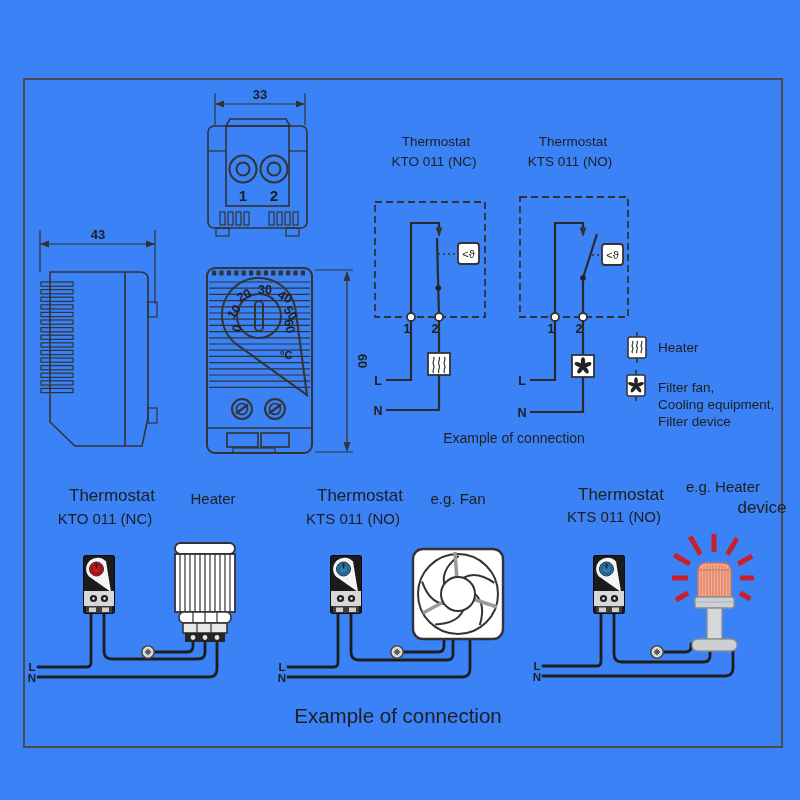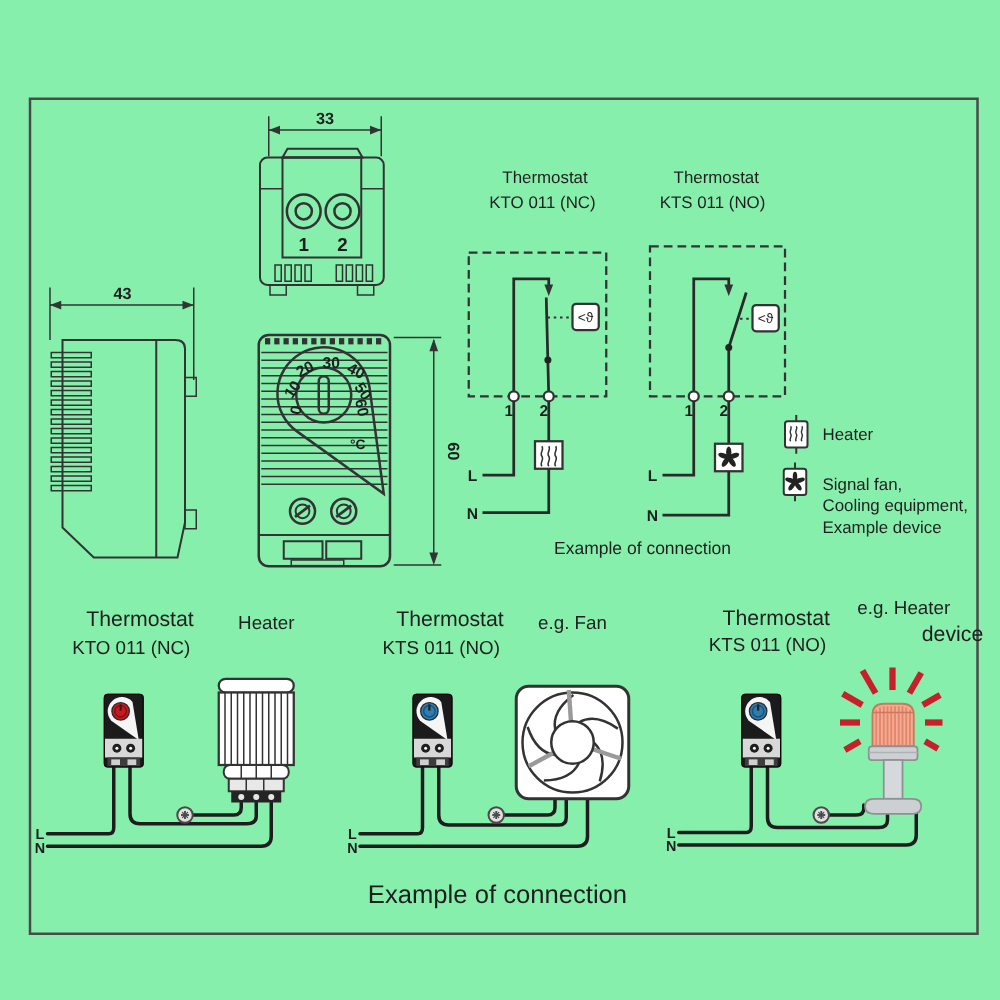--- a/index.html
+++ b/index.html
@@ -1,18 +1,18 @@
 <!DOCTYPE html>
 <html><head>
 <meta charset="utf-8">
 <style>
   *{margin:0;padding:0;box-sizing:border-box}
   html,body{width:800px;height:800px}
   body{background:#fff;font-family:"Liberation Sans",sans-serif;position:relative;overflow:hidden;color:#1e1e1e}
-  .stage{position:absolute;inset:0;background:#86efac}
+  .stage{position:absolute;inset:0;background:#3b82f6}
   .frame{position:absolute;left:23px;top:78px;width:760px;height:670px;border:2px solid #4a4a4a}
   .t{position:absolute;white-space:nowrap;color:#1e1e1e}
   .cx{transform:translateX(-50%)}
   .b{font-weight:normal}
   .f13{font-size:13.5px}
   .f14{font-size:14px}
   .f15{font-size:15px}
   .f17{font-size:17px}
   .f20{font-size:20.5px}
   svg{position:absolute;overflow:visible}
@@ -256,23 +256,23 @@
         <ellipse cx="12" cy="49.3" rx="1.8" ry="4" transform="rotate(72 12 53.5)"></ellipse>
         <ellipse cx="12" cy="49.3" rx="1.8" ry="4" transform="rotate(144 12 53.5)"></ellipse>
         <ellipse cx="12" cy="49.3" rx="1.8" ry="4" transform="rotate(216 12 53.5)"></ellipse>
         <ellipse cx="12" cy="49.3" rx="1.8" ry="4" transform="rotate(288 12 53.5)"></ellipse>
         <circle cx="12" cy="53.5" r="1.3"></circle>
       </g>
       <line class="ln" x1="12" y1="64" x2="12" y2="69"></line>
     </g>
   </svg>
   <div class="t f13" style="left:658px;top:340px">Heater</div>
-  <div class="t f13" style="left:658px;top:380px">Signal fan,</div>
+  <div class="t f13" style="left:658px;top:380px">Filter fan,</div>
   <div class="t f13" style="left:658px;top:397px">Cooling equipment,</div>
-  <div class="t f13" style="left:658px;top:414px">Example device</div>
+  <div class="t f13" style="left:658px;top:414px">Filter device</div>
 
   <div class="t f14 cx" style="left:514px;top:430px">Example of connection</div>
 
   <div class="t f17 b cx" style="left:112px;top:486px">Thermostat</div>
   <div class="t f15 cx" style="left:105px;top:510px">KTO 011 (NC)</div>
   <div class="t f15 cx" style="left:213px;top:490px">Heater</div>
 
   <div class="t f17 b cx" style="left:360px;top:486px">Thermostat</div>
   <div class="t f15 cx" style="left:353px;top:510px">KTS 011 (NO)</div>
   <div class="t f15 cx" style="left:458px;top:490px">e.g. Fan</div>

